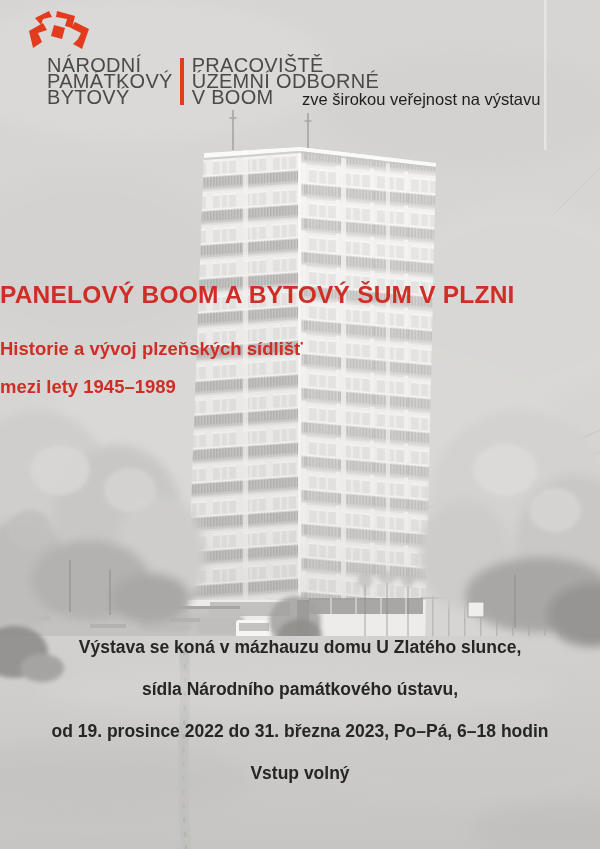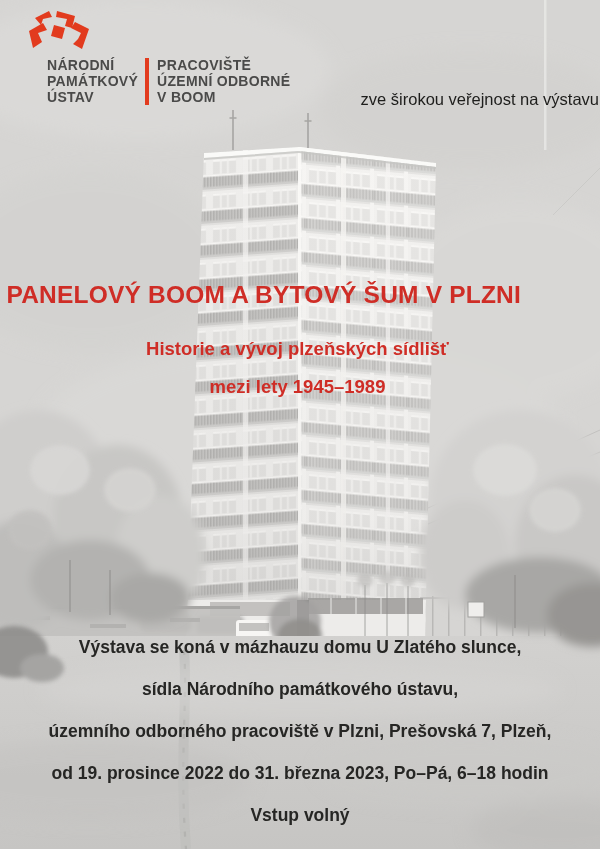--- a/index.html
+++ b/index.html
@@ -5,26 +5,26 @@
   html,body{margin:0;padding:0;background:#9a9a9a;}
   .poster{
     position:relative;width:600px;height:849px;overflow:hidden;
     background:var(--background,#d6d5d3);
     font-family:"Liberation Sans",sans-serif;
     -webkit-font-smoothing:antialiased;
   }
   .photo{position:absolute;left:0;top:0;width:600px;height:849px;}
   .logo-mark{position:absolute;left:27px;top:9px;}
   .logo-text{position:absolute;left:47px;top:57px;display:flex;align-items:flex-start;}
-  .logo-col{font-weight:bold;font-size:14px;line-height:16px;letter-spacing:.3px;color:var(--logo-text,#4a4a49);white-space:nowrap;}
+  .logo-col{font-weight:normal;font-size:20px;line-height:16px;letter-spacing:.3px;color:var(--logo-text,#4a4a49);white-space:nowrap;}
   .logo-divider{width:4px;height:47px;background:var(--brand-red,#e23b1e);margin:1px 8px 0 7px;}
-  .invite{position:absolute;left:302px;top:90px;width:297px;text-align:right;font-size:16.5px;color:#1e1e1c;}
-  .title{position:absolute;left:0;top:281px;width:521px;text-align:right;font-weight:bold;
+  .invite{position:absolute;left:302px;top:90px;width:297px;text-align:left;font-size:16.5px;color:#1e1e1c;}
+  .title{position:absolute;left:0;top:281px;width:521px;text-align:left;font-weight:bold;
          font-size:24.5px;letter-spacing:.2px;color:var(--title-red,#cf2d26);}
-  .sub{position:absolute;left:0;width:595px;text-align:center;font-weight:bold;font-size:18.5px;color:var(--title-red,#cf2d26);}
+  .sub{position:absolute;left:0;width:595px;font-weight:bold;font-size:18.5px;color:var(--title-red,#cf2d26);}
   .sub1{top:338px;}
   .sub2{top:376px;}
   .details{position:absolute;left:0;top:626px;width:600px;text-align:center;font-weight:bold;
            font-size:17.5px;line-height:42px;color:var(--text-dark,#262624);}
 </style>
 </head>
 <body>
 
 <div class="poster">
 
@@ -248,37 +248,36 @@
     <polygon points="30,2 48,7 45,19 38,17 40,10 29,8" fill="#e23b1e"></polygon>
     <polygon points="27,16 38,19 35,30 24,27" fill="#e23b1e"></polygon>
     <polygon points="2,22 16,14 20,21 11,24 15,33 6,39" fill="#e23b1e"></polygon>
     <polygon points="48,13 62,20 55,40 46,35 51,30 54,24 44,19" fill="#e23b1e"></polygon>
   </svg>
 
   <div class="logo-text">
     <div class="logo-col">
       <div>NÁRODNÍ</div>
       <div>PAMÁTKOVÝ</div>
-      <div>ÚSTAV</div>
+      <div>BYTOVÝ</div>
     </div>
     <div class="logo-divider"></div>
     <div class="logo-col">
       <div>PRACOVIŠTĚ</div>
       <div>ÚZEMNÍ ODBORNÉ</div>
       <div>V BOOM</div>
     </div>
   </div>
 
   <div class="invite">zve širokou veřejnost na výstavu</div>
 
   <div class="title">PANELOVÝ BOOM A BYTOVÝ ŠUM V PLZNI</div>
   <div class="sub sub1">Historie a vývoj plzeňských sídlišť</div>
   <div class="sub sub2">mezi lety 1945–1989</div>
 
   <div class="details">
     <div>Výstava se koná v mázhauzu domu U Zlatého slunce,</div>
     <div>sídla Národního památkového ústavu,</div>
-    <div>územního odborného pracoviště v Plzni, Prešovská 7, Plzeň,</div>
     <div>od 19. prosince 2022 do 31. března 2023, Po–Pá, 6–18 hodin</div>
     <div>Vstup volný</div>
   </div>
 
 </div>
 
 </body></html>

